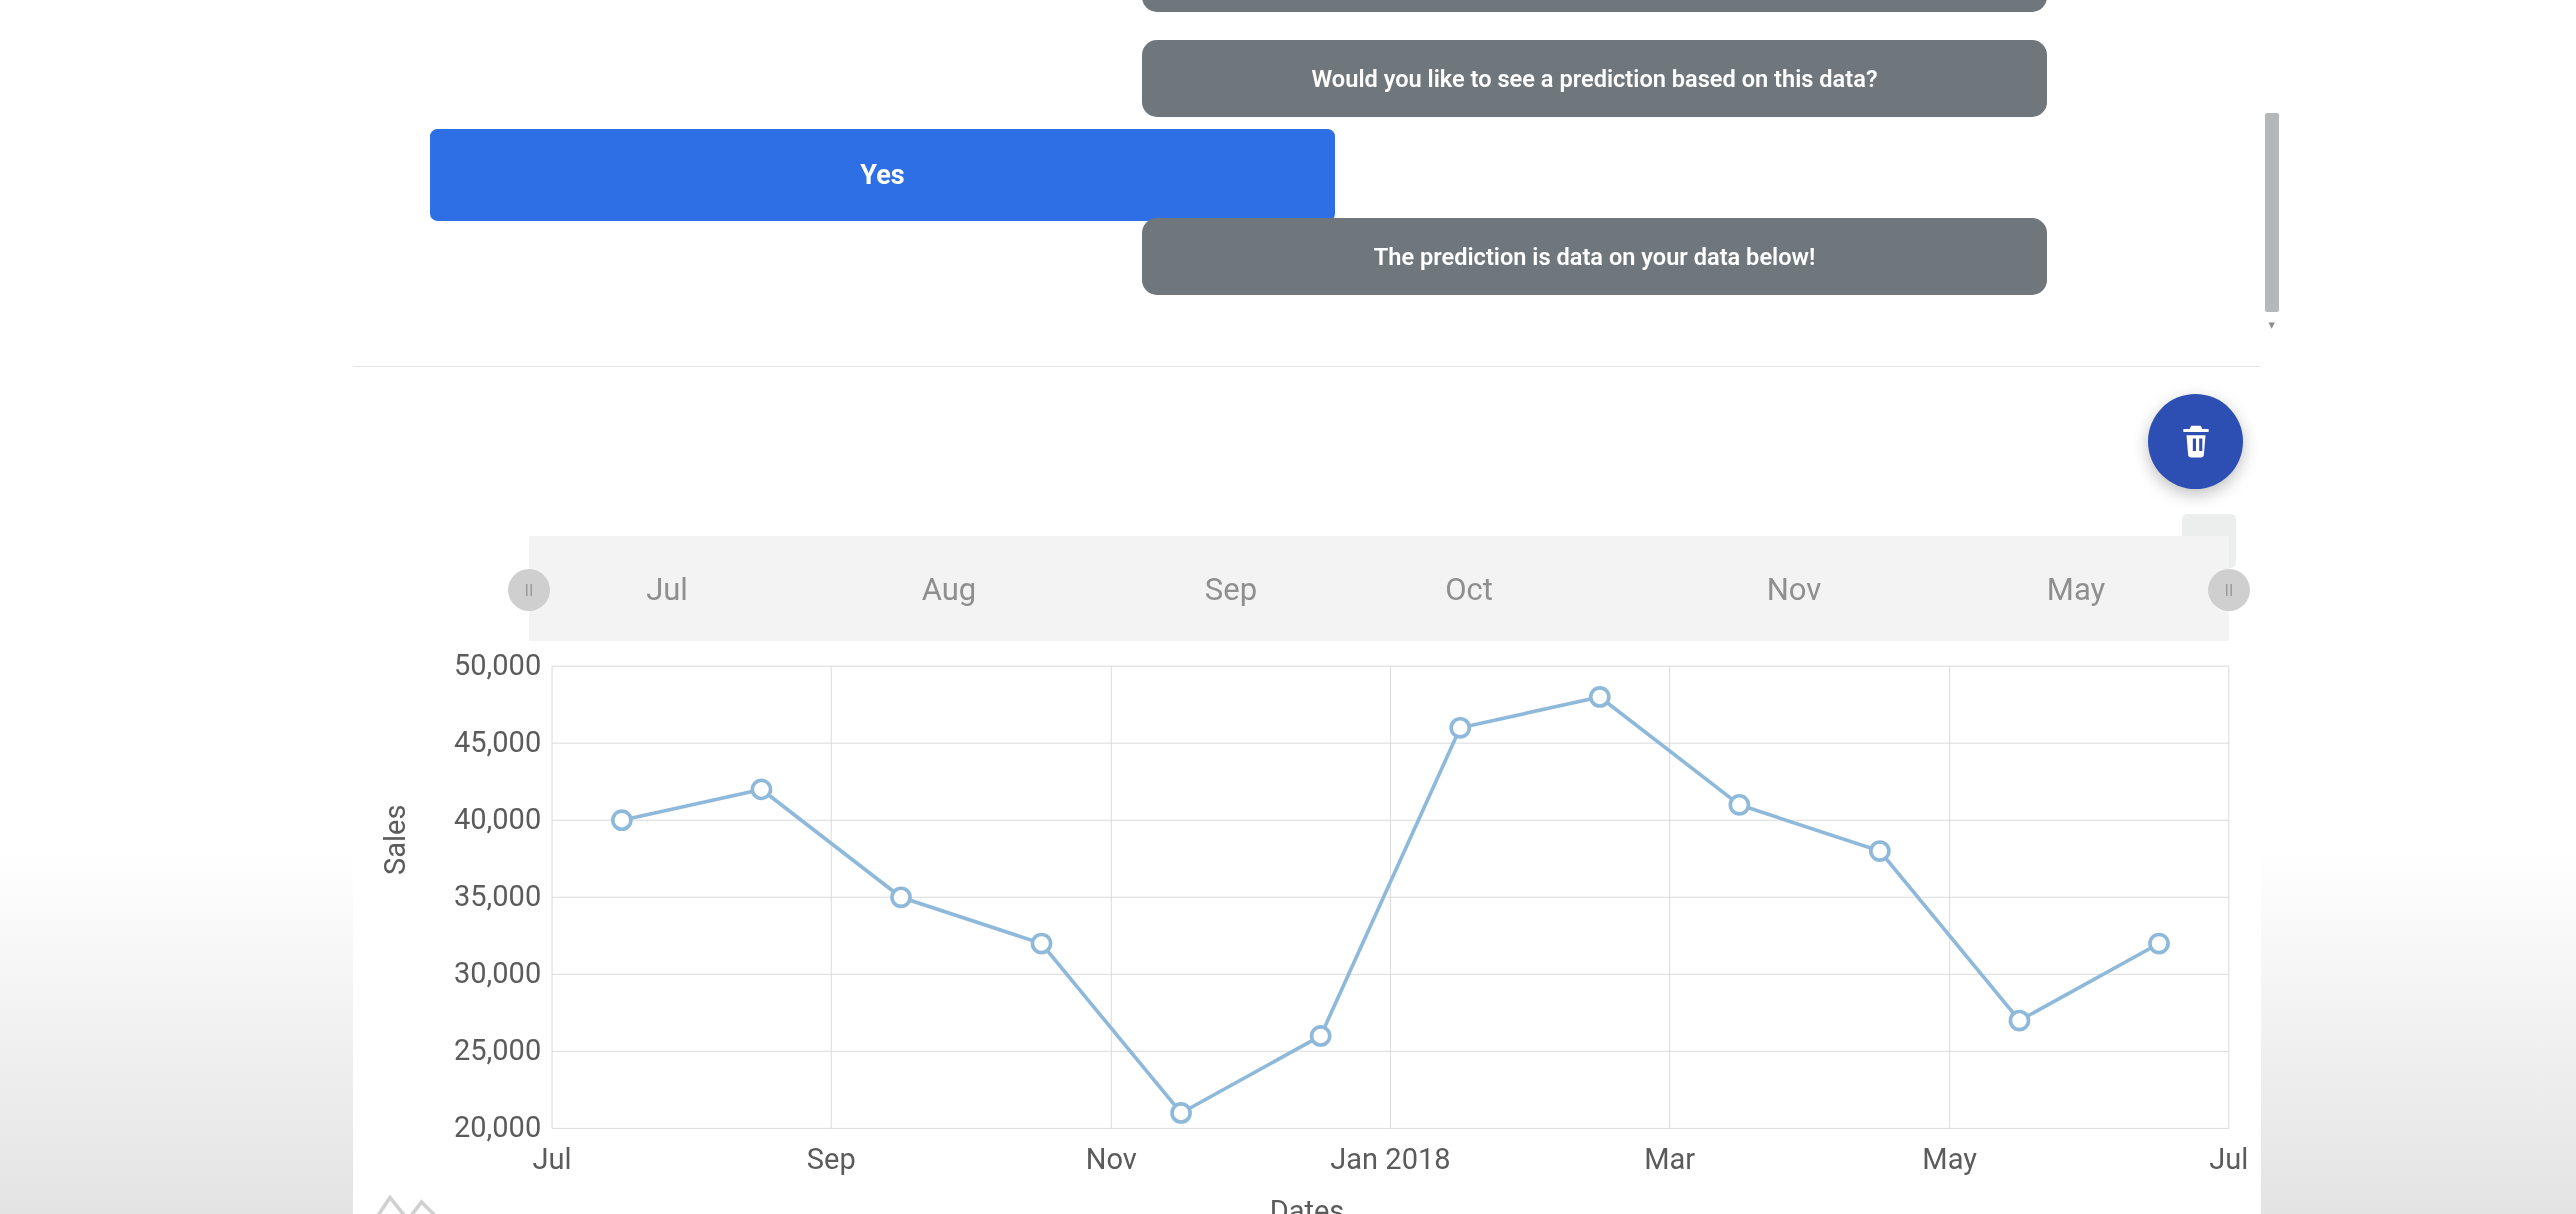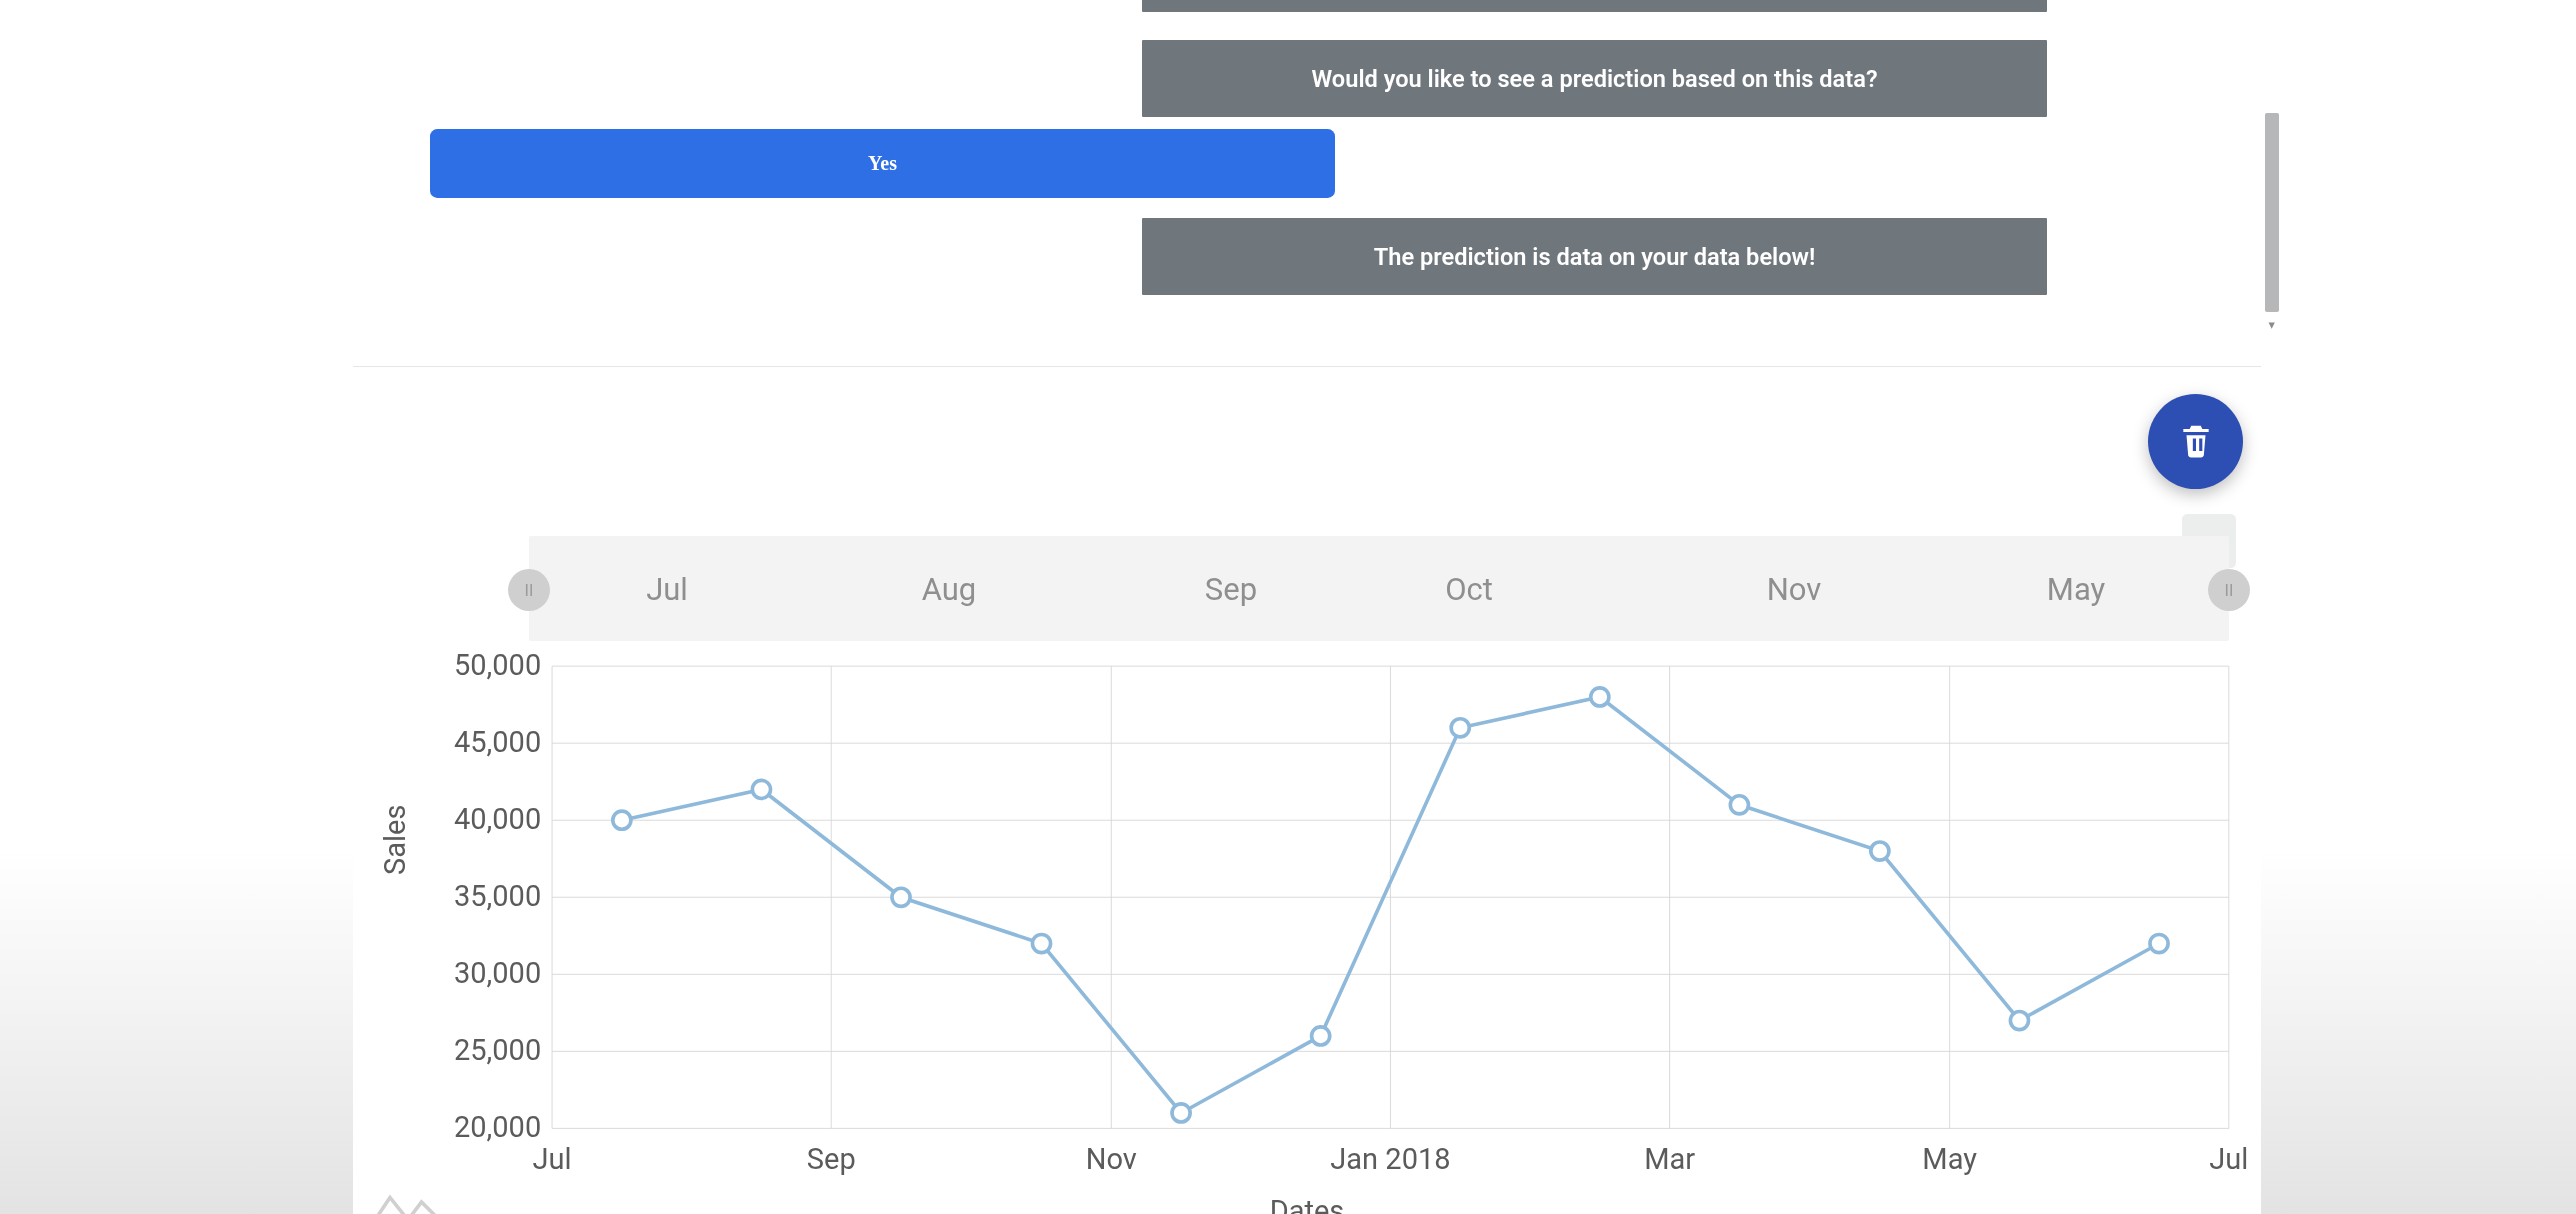--- a/index.html
+++ b/index.html
@@ -29,42 +29,41 @@
     left: 0; top: 0; right: 0;
     height: 367px;
     border-bottom: 1.8px solid #e5e6e8;
   }
   .bot-bubble {
     position: absolute;
     background: #6f767c;
     color: #fff;
     font-size: 23.6px;
     font-weight: 600;
-    border-radius: 1px;
+    border-radius: 15px;
     display: flex;
     align-items: center;
     justify-content: center;
     padding: 0 36px;
   }
   .bot-bubble.partial { left: 789px; top: -32px; width: 905px; height: 44px; }
   .bot-bubble.q       { left: 789px; top: 40px;  width: 905px; height: 77px; }
   .bot-bubble.confirm { left: 789px; top: 218px; width: 905px; height: 77px; }
   .user-bubble {
     position: absolute;
     left: 77px; top: 129px;
-    width: 905px; height: 69px;
+    width: 905px; height: 92px;
     background: #2f6fe6;
     color: #fff;
-    font-size: 20px;
+    font-size: 27px;
     font-weight: 700;
     border-radius: 7.3px;
     display: flex;
     align-items: center;
     justify-content: center;
-    font-family: Liberation Serif, serif;
   }
   .scroll-track {
     position: absolute;
     right: -18px; top: 0;
     width: 18px; height: 335px;
     background: transparent;
   }
   .scroll-thumb {
     position: absolute;
     right: -18px; top: 113px;

